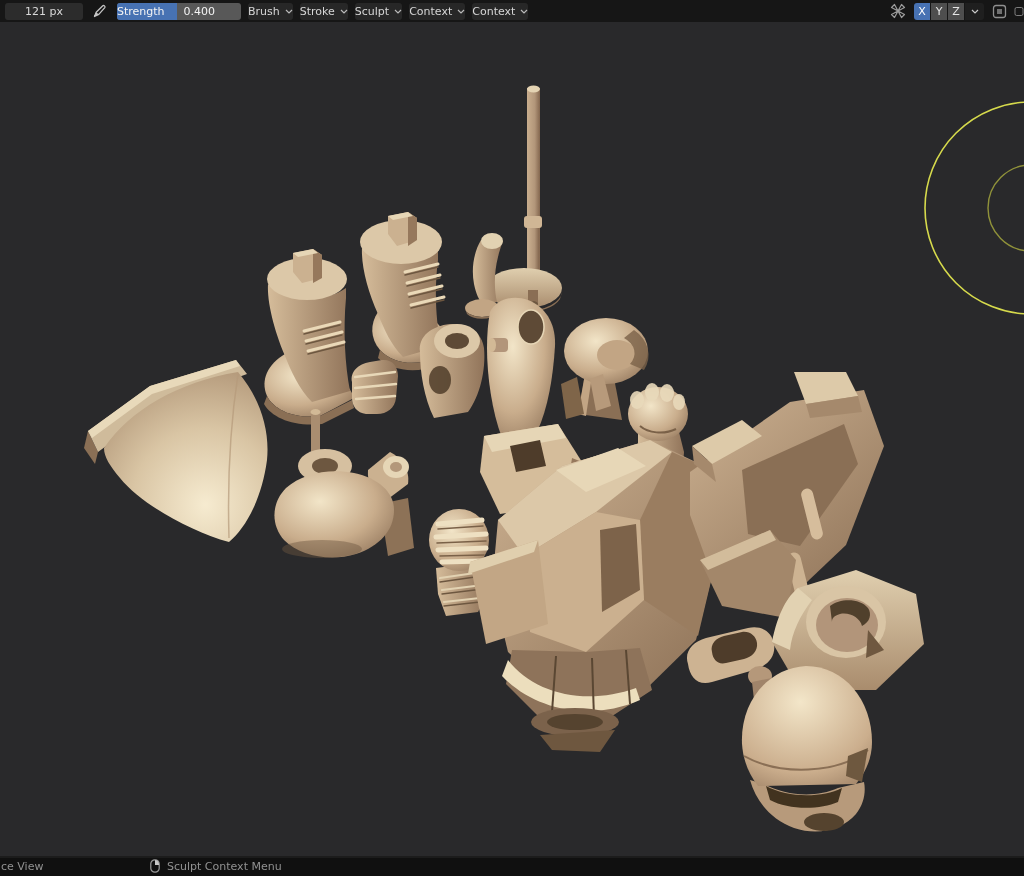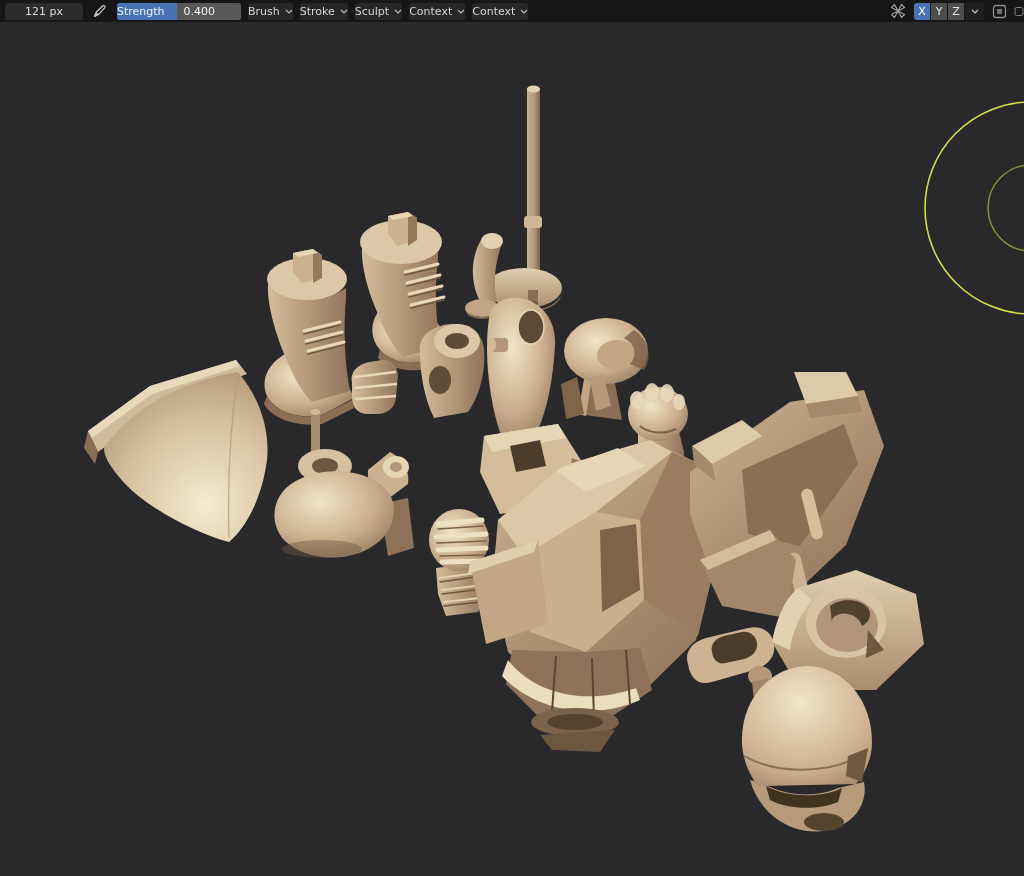--- a/index.html
+++ b/index.html
@@ -393,13 +393,23 @@
         <path d="M848 756 L868 748 L862 782 L846 776 Z" fill="#6e583f"></path>
       </g>
 
       <g fill="none">
         <circle cx="1031" cy="208" r="106" stroke="#d6da4c" stroke-width="1.6"></circle>
         <circle cx="1031" cy="208" r="43" stroke="#90923a" stroke-width="1.4"></circle>
       </g>
     </svg>
   </main>
 
+  <footer class="statusbar">
+    <span class="status-left">ce View</span>
+    <span class="status-hint">
+      <svg width="10" height="14" viewBox="0 0 10 14">
+        <rect x="0.8" y="0.8" width="8.4" height="12.4" rx="4" fill="none" stroke="#9a9a9a" stroke-width="1.2"></rect>
+        <path d="M5 1 C7.2 1 9 2.8 9 5 L9 6 L5 6 Z" fill="#c8c8c8"></path>
+      </svg>
+      <span>Sculpt Context Menu</span>
+    </span>
+  </footer>
 </div>
 
 </body></html>

